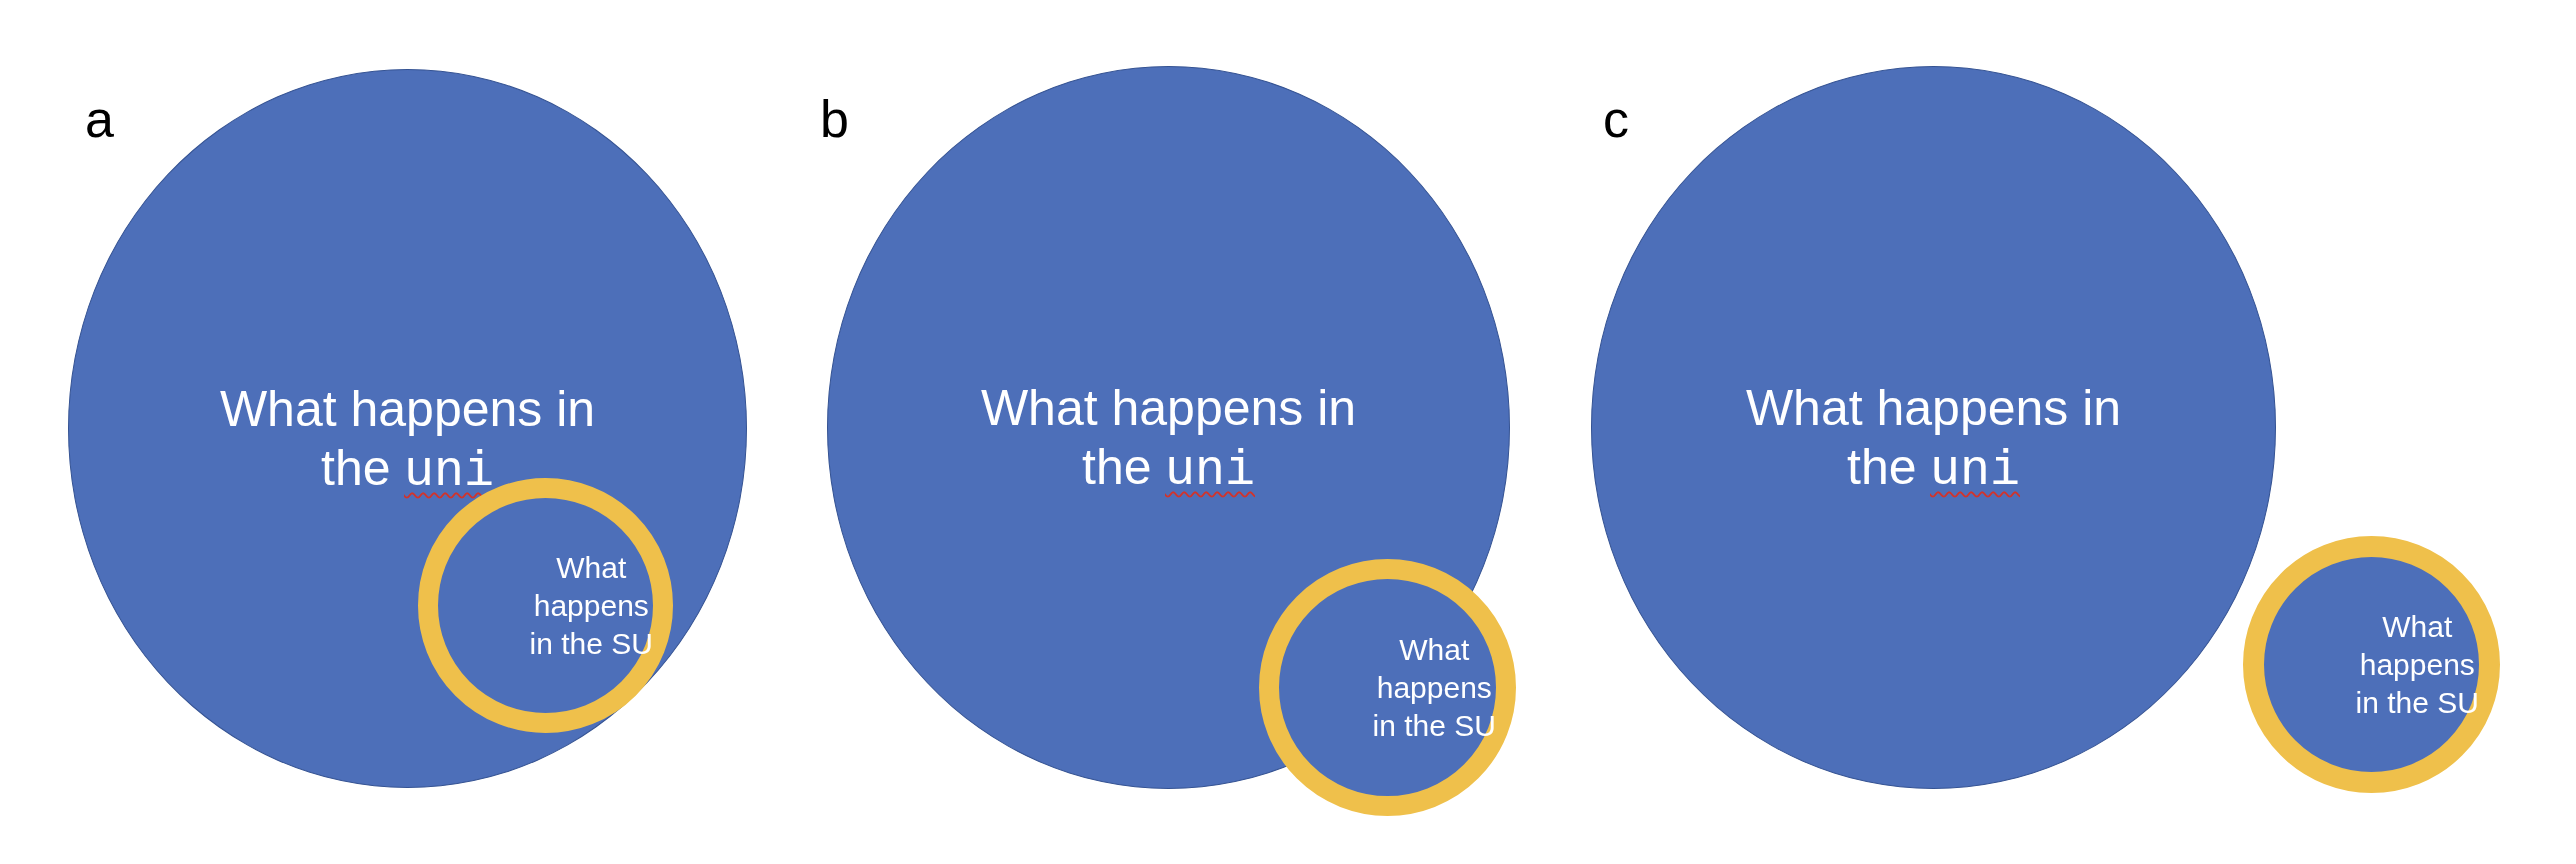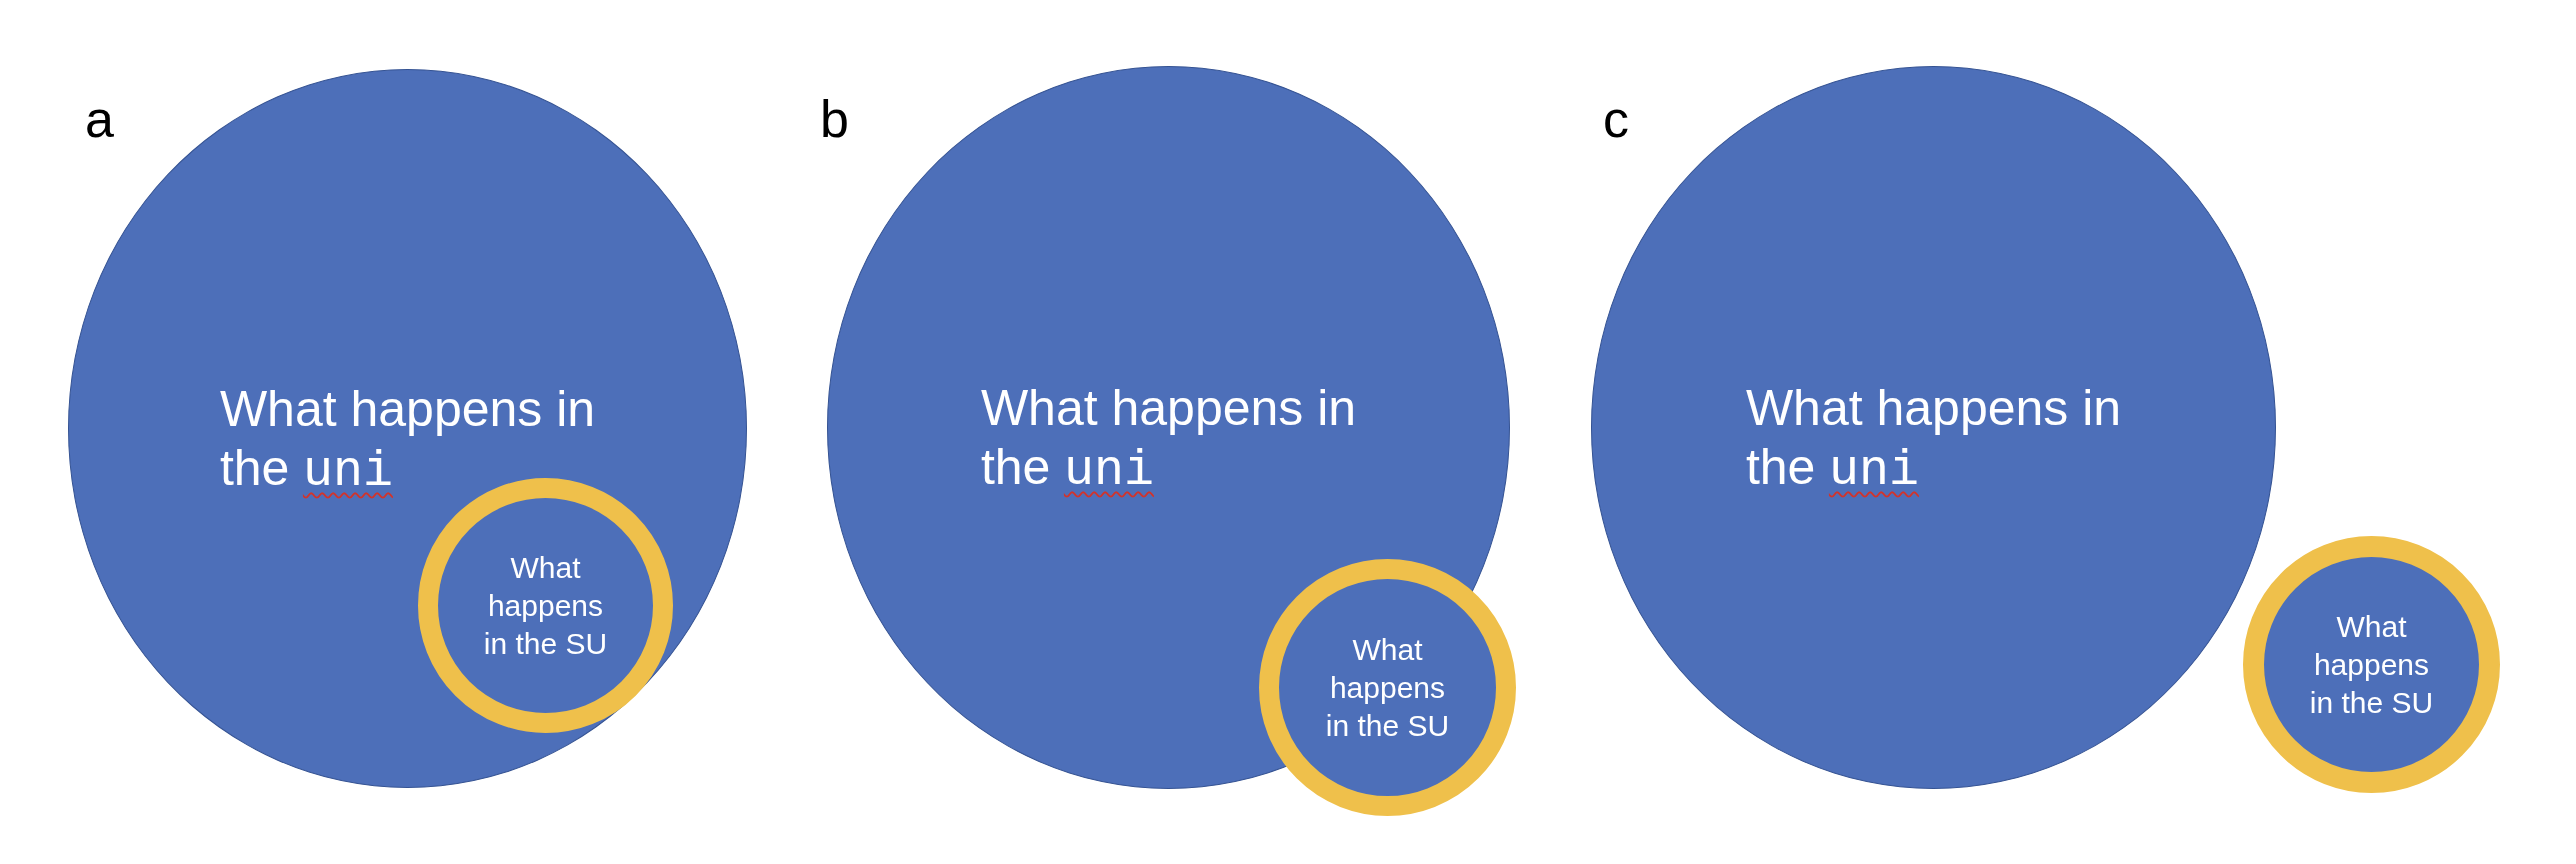--- a/index.html
+++ b/index.html
@@ -35,42 +35,42 @@
     justify-content: center;
   }
   .big-a { left: 68px;  top: 69px; width: 679px; height: 719px; }
   .big-b { left: 827px; top: 66px; width: 683px; height: 723px; }
   .big-c { left: 1591px; top: 66px; width: 685px; height: 723px; }
 
   .big-text {
     color: var(--text, #ffffff);
     font-size: 50px;
     line-height: 59px;
-    text-align: left;
+    text-align: center;
     transform: translateY(11.6px);
     white-space: nowrap;
   }
   .misspelled {
     margin-left: 0.27em;
     text-decoration-line: underline;
     text-decoration-style: wavy;
     text-decoration-color: var(--squiggle, #d0342c);
     text-decoration-thickness: 1.9px;
     text-underline-offset: 6.8px;
     font-family: Liberation Mono, monospace;
   }
 
   .small-circle {
     position: absolute;
     border-radius: 50%;
     background: var(--circle_fill, #4d6fb9);
     border: 20px solid var(--ring, #efc04b);
     display: flex;
     flex-direction: column;
-    align-items: center;
+    align-items: flex-end;
     justify-content: center;
   }
   .small-a { left: 418px;  top: 478px; width: 255px; height: 255px; }
   .small-b { left: 1259px; top: 559px; width: 257px; height: 257px; }
   .small-c { left: 2243px; top: 536px; width: 257px; height: 257px; border-width: 21px; }
 
   .small-text {
     color: var(--text, #ffffff);
     font-size: 30px;
     line-height: 38px;

